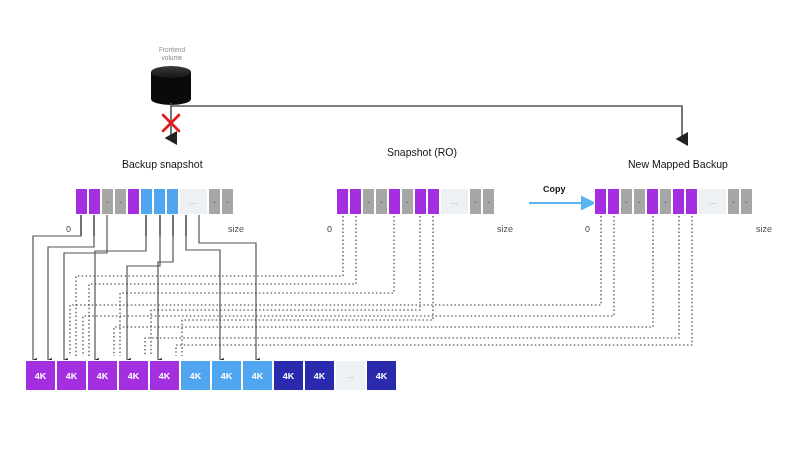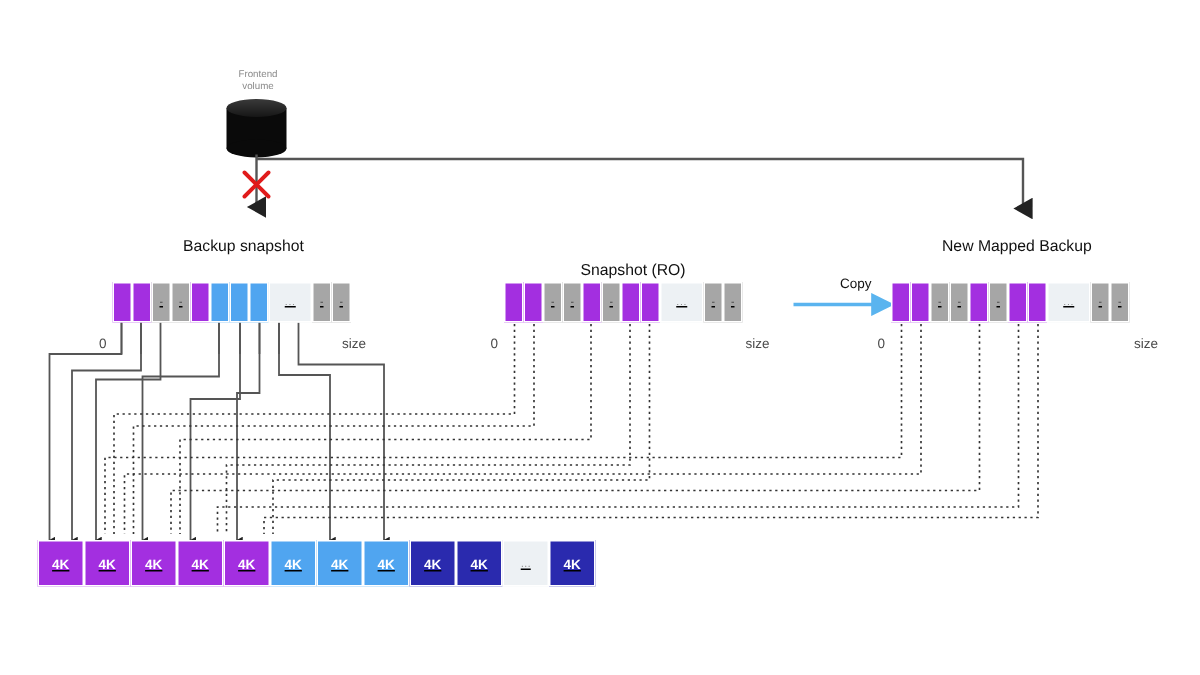--- a/index.html
+++ b/index.html
@@ -6,21 +6,21 @@
   body{
     width:800px;height:450px;background:#ffffff;
     font-family:"Liberation Sans", sans-serif;
     overflow:hidden;position:relative;
   }
   #stage{position:absolute;left:0;top:0;width:800px;height:450px;}
   svg.layer{position:absolute;left:0;top:0;width:800px;height:450px;overflow:visible;}
   .title{position:absolute;font-size:10.5px;color:#111;white-space:nowrap;}
   .axlbl{position:absolute;font-size:9px;color:#4a4a4a;white-space:nowrap;}
   .cyl-label{position:absolute;font-size:6.5px;color:#8a8a8a;line-height:8px;text-align:center;white-space:nowrap;}
-  .row{position:absolute;display:flex;text-decoration:underline;}
+  .row{position:absolute;display:flex;}
   .cell{box-sizing:border-box;border:1px solid #ffffff;display:flex;align-items:center;justify-content:center;font-size:6px;color:#5a5a5a;}
   .cell.dash{color:#3d3d3d;font-size:7px;}
   .cell.gap{color:#8a8a8a;font-size:7px;letter-spacing:.5px;}
   .bcell{box-sizing:border-box;border:1px solid #ffffff;display:flex;align-items:center;justify-content:center;font-size:9px;color:#ffffff;font-weight:600;}
   .bcell.gapb{color:#9a9a9a;font-weight:400;font-size:8px;}
   .copy-lbl{position:absolute;font-size:9px;color:#111;}
 </style>
 </head>
 <body>
 
@@ -96,21 +96,21 @@
       <line x1="81" y1="215" x2="81" y2="236"></line>
       <line x1="94" y1="215" x2="94" y2="236"></line>
       <line x1="146" y1="215" x2="146" y2="236"></line>
       <line x1="160" y1="215" x2="160" y2="236"></line>
       <line x1="173" y1="215" x2="173" y2="236"></line>
       <line x1="186" y1="215" x2="186" y2="236"></line>
     </g>
   </svg>
 
   <div class="title" style="left:122px;top:158px;">Backup snapshot</div>
-  <div class="title" style="left:387px;top:174px;">Snapshot (RO)</div>
+  <div class="title" style="left:387px;top:146px;">Snapshot (RO)</div>
   <div class="title" style="left:628px;top:158px;">New Mapped Backup</div>
 
   <div class="row" id="row-backup" style="left:75px;top:188px;">
       <div class="cell" style="background: rgb(163, 47, 224); width: 13px; height: 27px;"></div>
       <div class="cell" style="background: rgb(163, 47, 224); width: 13px; height: 27px;"></div>
       <div class="cell dash" style="background: rgb(166, 166, 166); width: 13px; height: 27px;">-</div>
       <div class="cell dash" style="background: rgb(166, 166, 166); width: 13px; height: 27px;">-</div>
       <div class="cell" style="background: rgb(163, 47, 224); width: 13px; height: 27px;"></div>
       <div class="cell" style="background: rgb(80, 165, 240); width: 13px; height: 27px;"></div>
       <div class="cell" style="background: rgb(80, 165, 240); width: 13px; height: 27px;"></div>
@@ -148,21 +148,21 @@
 
   <div class="axlbl" style="left:66px;top:224px;">0</div>
   <div class="axlbl" style="left:228px;top:224px;">size</div>
 
   <div class="axlbl" style="left:327px;top:224px;">0</div>
   <div class="axlbl" style="left:497px;top:224px;">size</div>
 
   <div class="axlbl" style="left:585px;top:224px;">0</div>
   <div class="axlbl" style="left:756px;top:224px;">size</div>
 
-  <div class="copy-lbl" style="left:560px;top:184px;">Copy</div>
+  <div class="copy-lbl" style="left:543px;top:184px;font-weight:bold;">Copy</div>
 
   <div class="row" id="row-store" style="left:25px;top:360px;">
       <div class="bcell" style="background: rgb(163, 47, 224); width: 31px; height: 31px;">4K</div>
       <div class="bcell" style="background: rgb(163, 47, 224); width: 31px; height: 31px;">4K</div>
       <div class="bcell" style="background: rgb(163, 47, 224); width: 31px; height: 31px;">4K</div>
       <div class="bcell" style="background: rgb(163, 47, 224); width: 31px; height: 31px;">4K</div>
       <div class="bcell" style="background: rgb(163, 47, 224); width: 31px; height: 31px;">4K</div>
       <div class="bcell" style="background: rgb(80, 165, 240); width: 31px; height: 31px;">4K</div>
       <div class="bcell" style="background: rgb(80, 165, 240); width: 31px; height: 31px;">4K</div>
       <div class="bcell" style="background: rgb(80, 165, 240); width: 31px; height: 31px;">4K</div>

